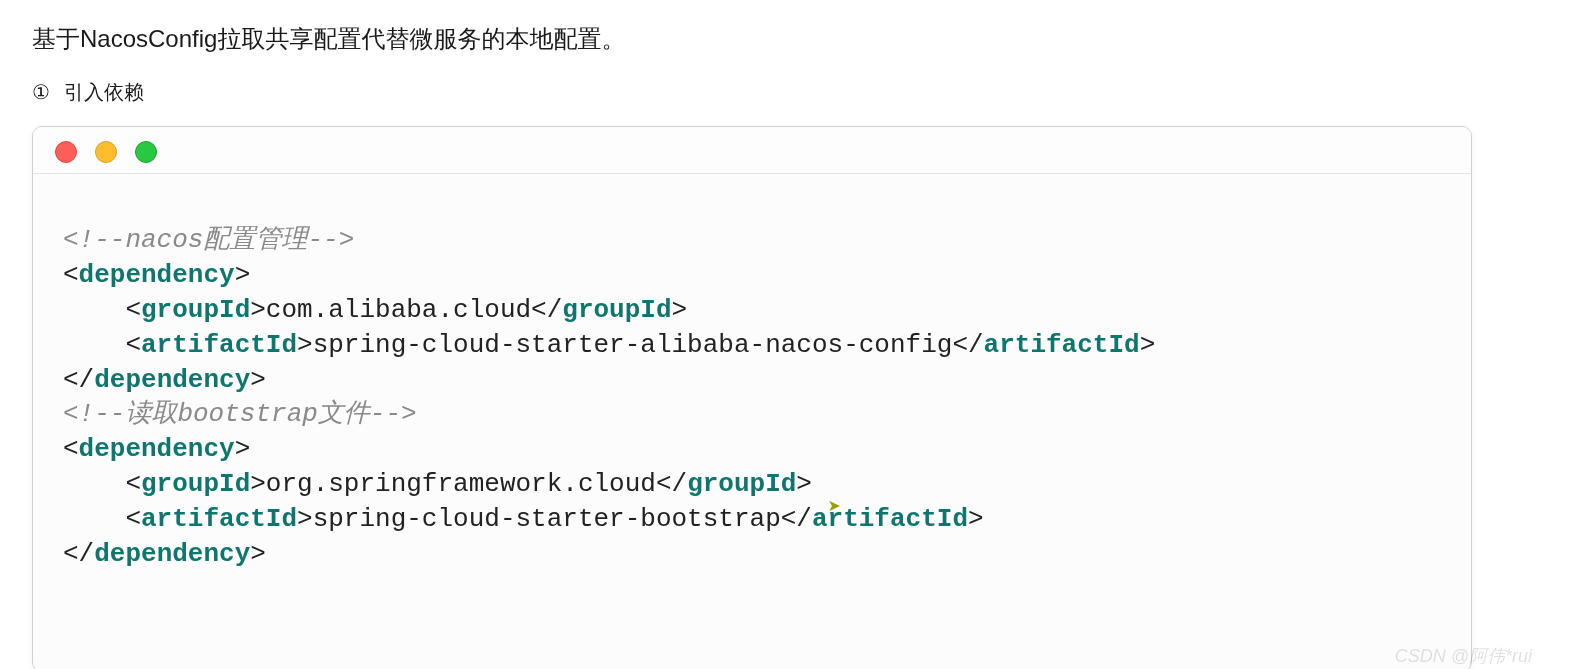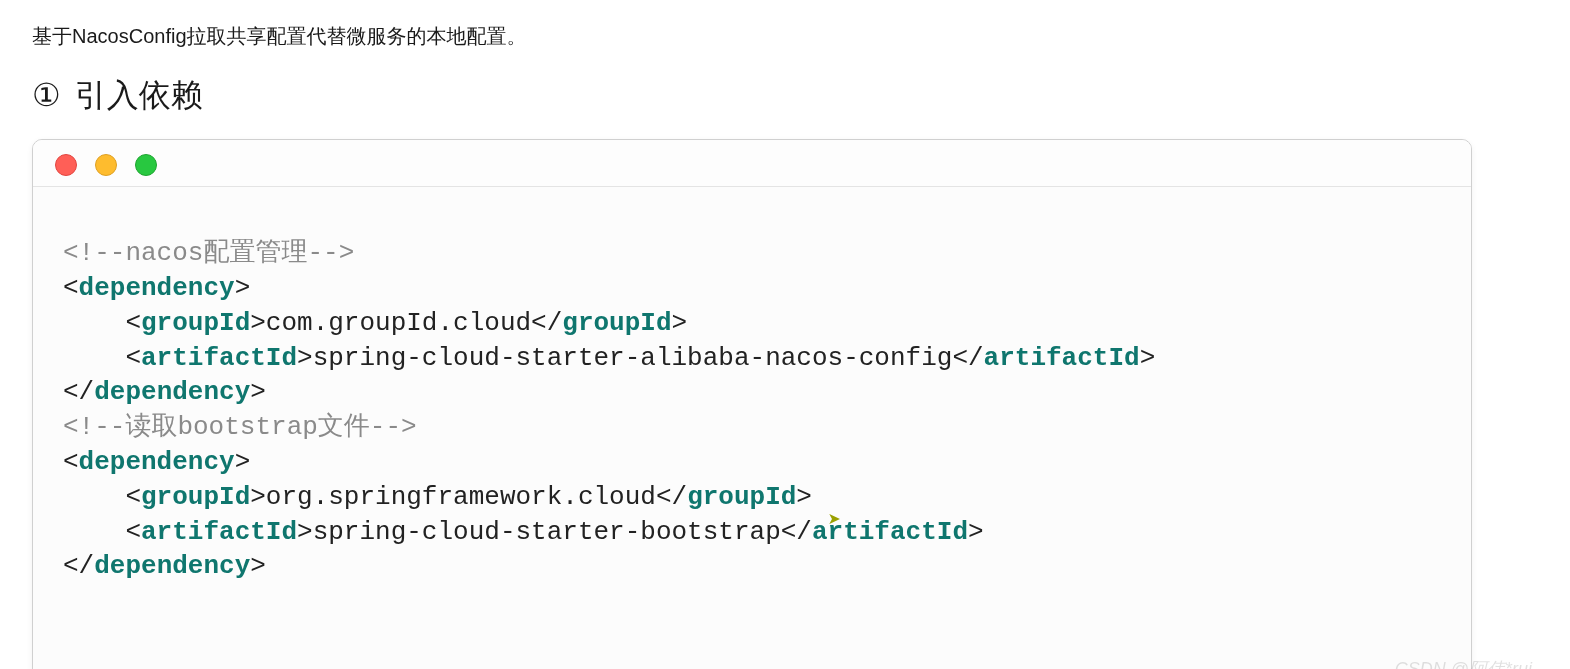--- a/index.html
+++ b/index.html
@@ -3,27 +3,27 @@
 <meta charset="utf-8">
 <style>
   * { margin: 0; padding: 0; box-sizing: border-box; }
   body {
     font-family: -apple-system, "Helvetica Neue", Arial, "PingFang SC", "Microsoft YaHei", sans-serif;
     background: #ffffff;
     padding: 20px 32px;
     width: 1570px;
   }
   .intro {
-    font-size: 20px;
+    font-size: 24px;
     color: #1a1a1a;
     line-height: 1.6;
     margin-bottom: 18px;
   }
   .step {
-    font-size: 32px;
+    font-size: 20px;
     color: #1a1a1a;
     line-height: 1.6;
     margin-bottom: 18px;
   }
   .step-num {
     display: inline-block;
     margin-right: 14px;
   }
   .code-window {
     border: 1px solid #d0d0d0;
@@ -52,21 +52,21 @@
   .dot.green  { background: #28c840; border: 1px solid #1fa531; }
   .code-body {
     font-family: "SF Mono", Menlo, Consolas, "Liberation Mono", monospace;
     font-size: 26px;
     line-height: 1.34;
     padding: 14px 30px 30px 30px;
     color: #222;
     white-space: pre;
     position: relative;
   }
-  .comment { color: #8a8a8a; }
+  .comment { color: #8a8a8a; font-style: italic; }
   .tag     { color: #0f766e; font-weight: 700; }
   .bracket { color: #222; }
   .text    { color: #222; }
   .indent  { display:inline-block; width: 4ch; }
   .cursor {
     position: absolute;
     left: 795px;
     top: 320px;
     font-size: 22px;
     color: #9aa000;
@@ -96,21 +96,21 @@
 
   <div class="code-window">
     <div class="titlebar">
       <span class="dot red"></span>
       <span class="dot yellow"></span>
       <span class="dot green"></span>
     </div>
     <div class="code-body">
 <span class="comment">&lt;!--nacos配置管理--&gt;</span>
 <span class="bracket">&lt;</span><span class="tag">dependency</span><span class="bracket">&gt;</span>
-<span class="indent"></span><span class="bracket">&lt;</span><span class="tag">groupId</span><span class="bracket">&gt;</span><span class="text">com.groupId.cloud</span><span class="bracket">&lt;/</span><span class="tag">groupId</span><span class="bracket">&gt;</span>
+<span class="indent"></span><span class="bracket">&lt;</span><span class="tag">groupId</span><span class="bracket">&gt;</span><span class="text">com.alibaba.cloud</span><span class="bracket">&lt;/</span><span class="tag">groupId</span><span class="bracket">&gt;</span>
 <span class="indent"></span><span class="bracket">&lt;</span><span class="tag">artifactId</span><span class="bracket">&gt;</span><span class="text">spring-cloud-starter-alibaba-nacos-config</span><span class="bracket">&lt;/</span><span class="tag">artifactId</span><span class="bracket">&gt;</span>
 <span class="bracket">&lt;/</span><span class="tag">dependency</span><span class="bracket">&gt;</span>
 <span class="comment">&lt;!--读取bootstrap文件--&gt;</span>
 <span class="bracket">&lt;</span><span class="tag">dependency</span><span class="bracket">&gt;</span>
 <span class="indent"></span><span class="bracket">&lt;</span><span class="tag">groupId</span><span class="bracket">&gt;</span><span class="text">org.springframework.cloud</span><span class="bracket">&lt;/</span><span class="tag">groupId</span><span class="bracket">&gt;</span>
 <span class="indent"></span><span class="bracket">&lt;</span><span class="tag">artifactId</span><span class="bracket">&gt;</span><span class="text">spring-cloud-starter-bootstrap</span><span class="bracket">&lt;/</span><span class="tag">artifactId</span><span class="bracket">&gt;</span>
 <span class="bracket">&lt;/</span><span class="tag">dependency</span><span class="bracket">&gt;</span>
 <span class="cursor">➤</span>
     </div>
   </div>

